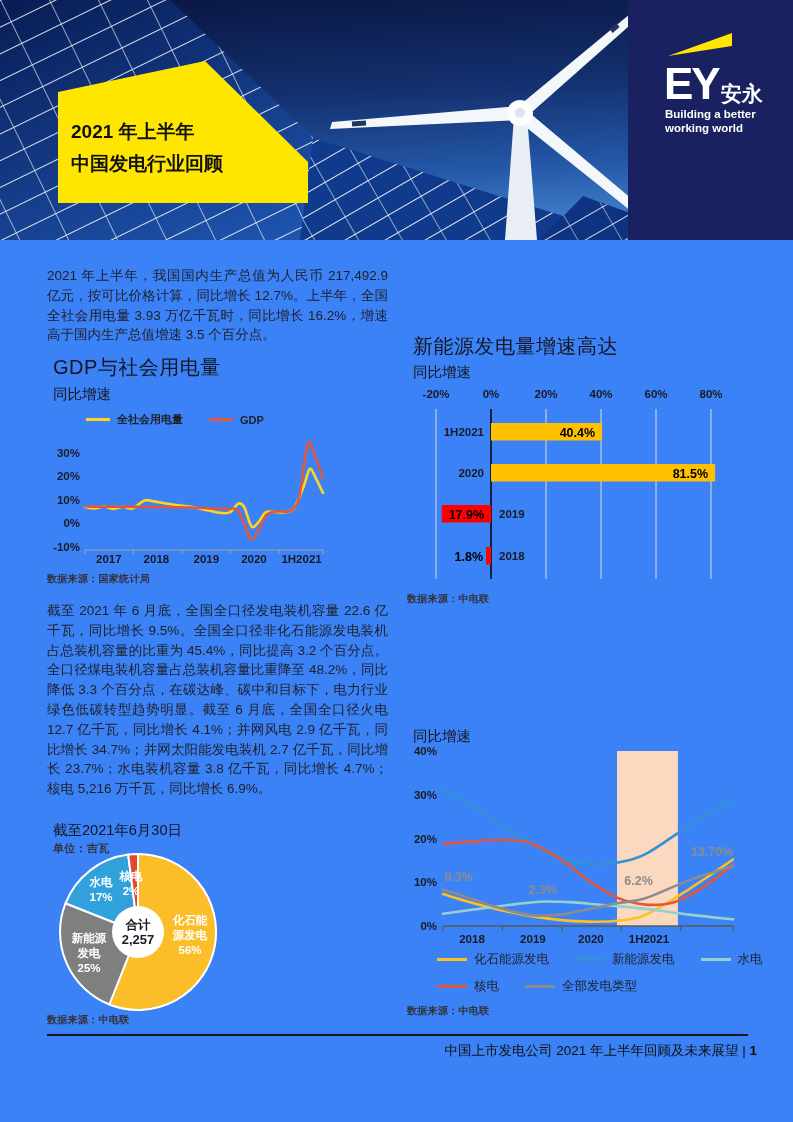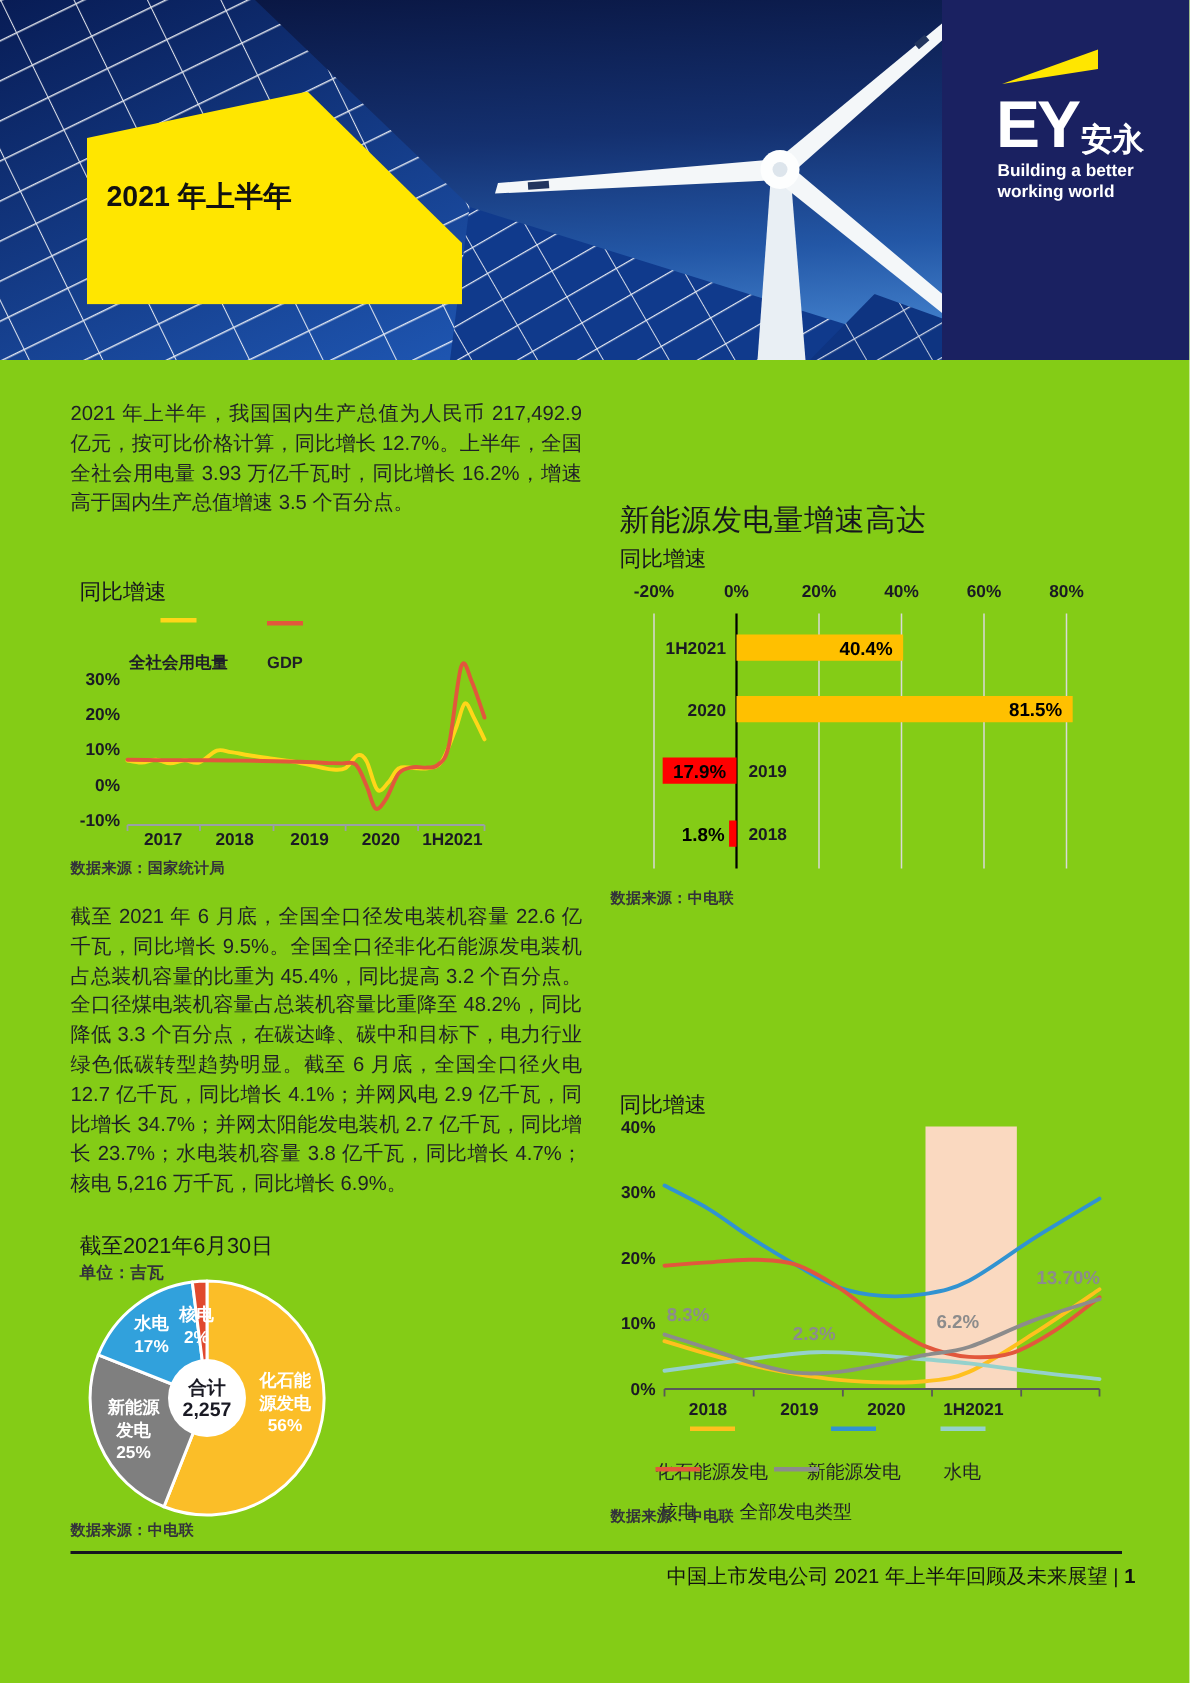--- a/index.html
+++ b/index.html
@@ -1,37 +1,37 @@
 <!DOCTYPE html>
 <html><head>
 <meta charset="utf-8">
 <style>
   html,body{margin:0;padding:0;background:#fff;}
-  .page{position:relative;width:793px;height:1122px;background:#84cc16;overflow:hidden;
+  .page{position:relative;width:793px;height:1122px;background:#3b82f6;overflow:hidden;
         font-family:"Liberation Sans","DejaVu Sans",sans-serif;color:#1f1f28;}
   
   .header{position:absolute;left:0;top:0;width:793px;height:240px;}
   .header svg{display:block;}
   .ey-panel{position:absolute;left:628px;top:0;width:165px;height:240px;background:#1a2161;}
   .ey-beam{position:absolute;left:0;top:0;}
   .ey-word{position:absolute;left:36px;top:62px;color:#fff;font-weight:700;font-size:44px;letter-spacing:-2px;line-height:44px;}
   .ey-cn{font-size:21px;letter-spacing:0;vertical-align:-2px;margin-left:2px;}
   .ey-tagline{position:absolute;left:37px;top:108px;color:#fff;font-weight:700;font-size:11.5px;line-height:13.5px;}
   .title-box{position:absolute;left:58px;top:61px;width:250px;height:142px;background:#FFE600;
              clip-path:polygon(0 31px,147px 0,250px 101px,250px 142px,0 142px);}
   .title-box .tt{position:absolute;left:13px;top:55px;font-size:19px;font-weight:700;color:#111;line-height:32px;white-space:nowrap;}
   
   .para{position:absolute;width:341px;font-size:13.5px;line-height:19.8px;font-weight:500;
         text-align:justify;color:#1f1f28;}
   .sec-title{position:absolute;font-size:20px;font-weight:400;color:#16161f;letter-spacing:0.5px;white-space:nowrap;}
   .sec-sub{position:absolute;font-size:14.5px;font-weight:400;color:#16161f;white-space:nowrap;}
   .src{position:absolute;font-size:10px;font-weight:700;color:#33333b;letter-spacing:0.3px;white-space:nowrap;}
   
   .legend{position:absolute;display:flex;align-items:center;gap:26px;}
-  .legend .item{display:flex;align-items:center;gap:19px;flex-direction:column;}
+  .legend .item{display:flex;align-items:center;gap:7px;}
   .legend .sw{display:inline-block;height:3px;}
   .legend.small .item span.lbl{font-size:11px;font-weight:700;color:#1f1f28;}
   .legend.big .item span.lbl{font-size:12.5px;font-weight:500;color:#1f1f28;}
   
   svg text{font-family:"Liberation Sans","DejaVu Sans",sans-serif;}
   .tick{font-size:11.5px;font-weight:700;fill:#1a1a24;}
   .barlabel{font-size:12.5px;font-weight:600;fill:#000;}
   .pielabel{font-size:11.5px;font-weight:700;fill:#fff;}
   .anno{font-size:12.5px;font-weight:700;fill:#8c8c8c;}
   
@@ -97,26 +97,28 @@
       <div class="ey-word"><span>EY</span><span class="ey-cn">安永</span></div>
       <div class="ey-tagline">
         <div>Building a better</div>
         <div>working world</div>
       </div>
     </div>
 
     <div class="title-box">
       <div class="tt">
         <div>2021 年上半年</div>
+        <div>中国发电行业回顾</div>
       </div>
     </div>
   </div>
 
   <div class="para" style="left:47px;top:266px;">2021 年上半年，我国国内生产总值为人民币 217,492.9 亿元，按可比价格计算，同比增长 12.7%。上半年，全国全社会用电量 3.93 万亿千瓦时，同比增长 16.2%，增速高于国内生产总值增速 3.5 个百分点。</div>
 
+  <div class="sec-title" style="left:53px;top:354px;">GDP与社会用电量</div>
   <div class="sec-sub" style="left:53px;top:385px;">同比增速</div>
   <div class="legend small" style="left:86px;top:412px;" id="gdp-legend">
       <div class="item">
         <span class="sw" style="width: 24px; background: rgb(255, 214, 25);"></span>
         <span class="lbl">全社会用电量</span>
       </div>
       <div class="item">
         <span class="sw" style="width: 24px; background: rgb(226, 87, 60);"></span>
         <span class="lbl">GDP</span>
       </div>

